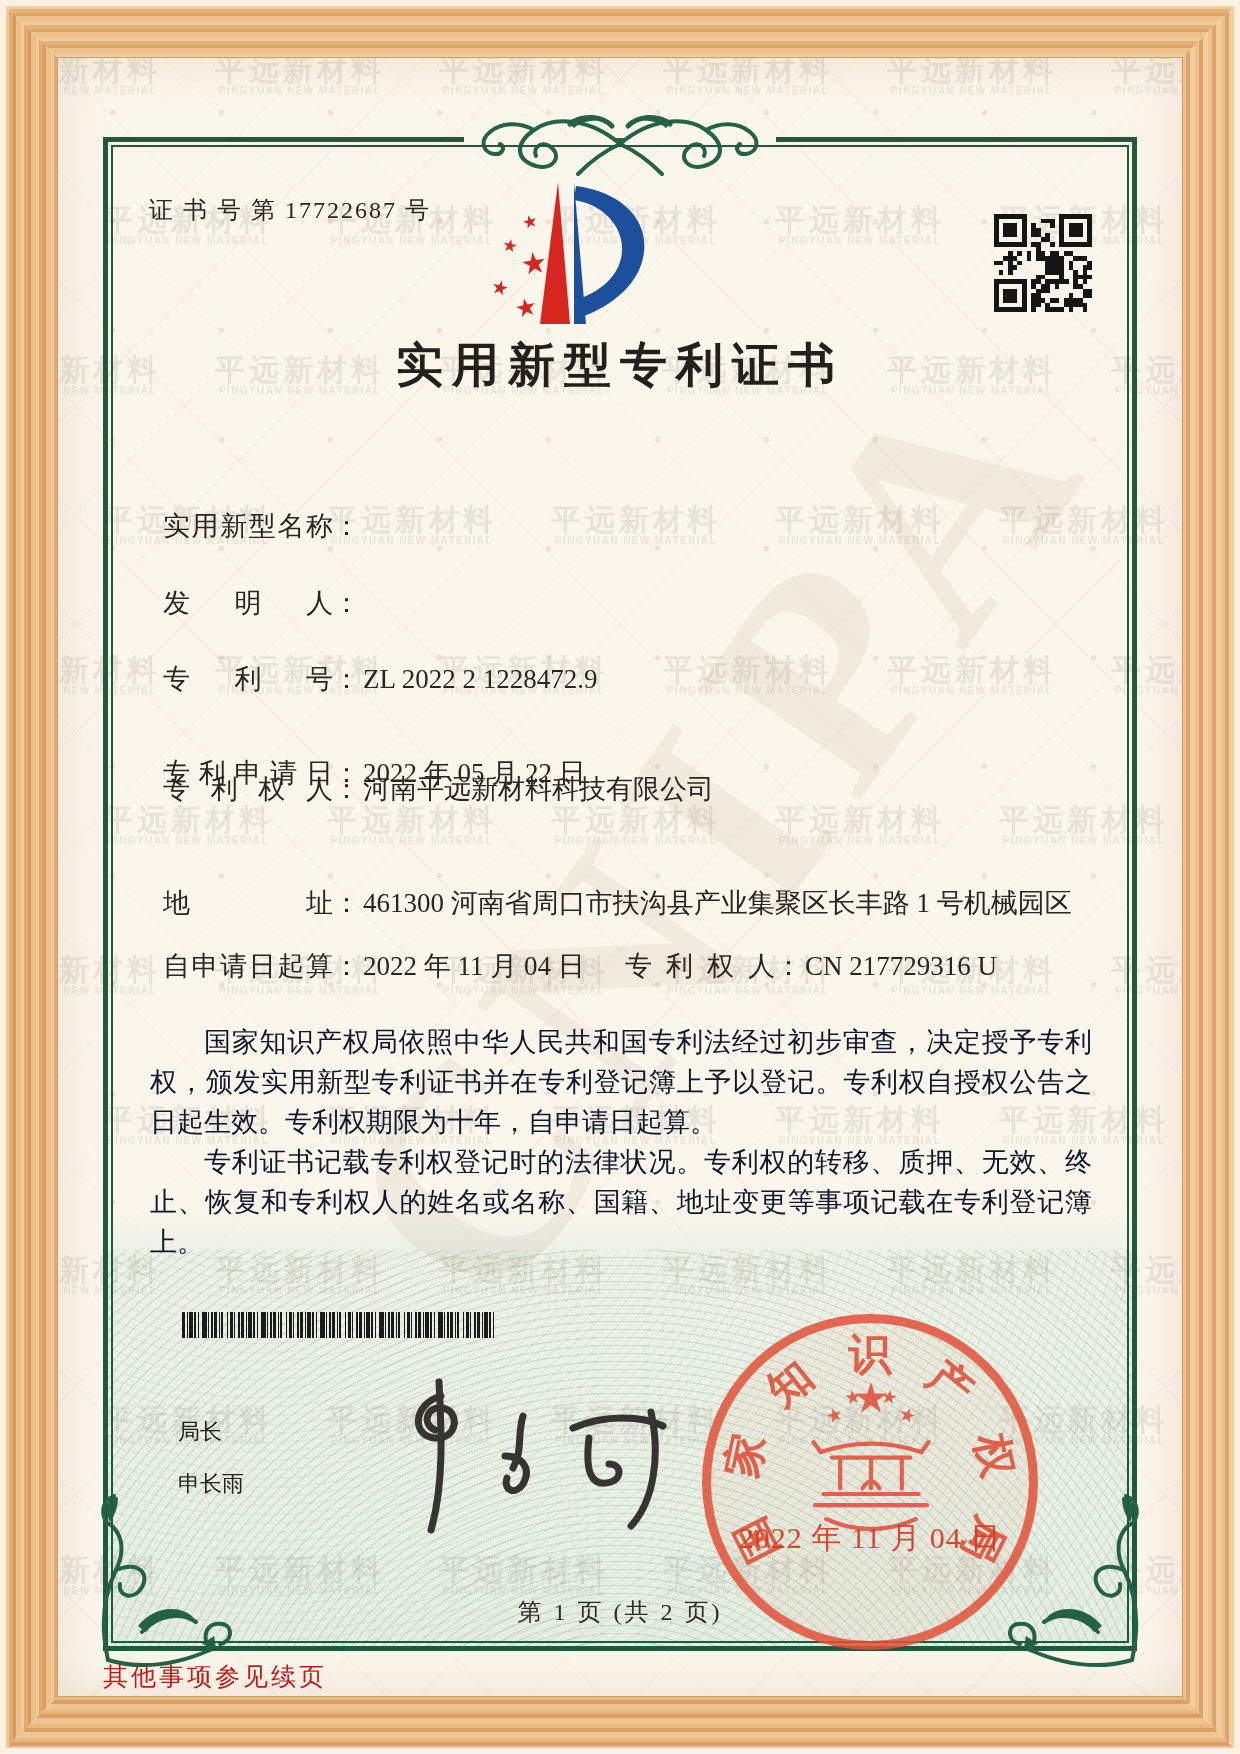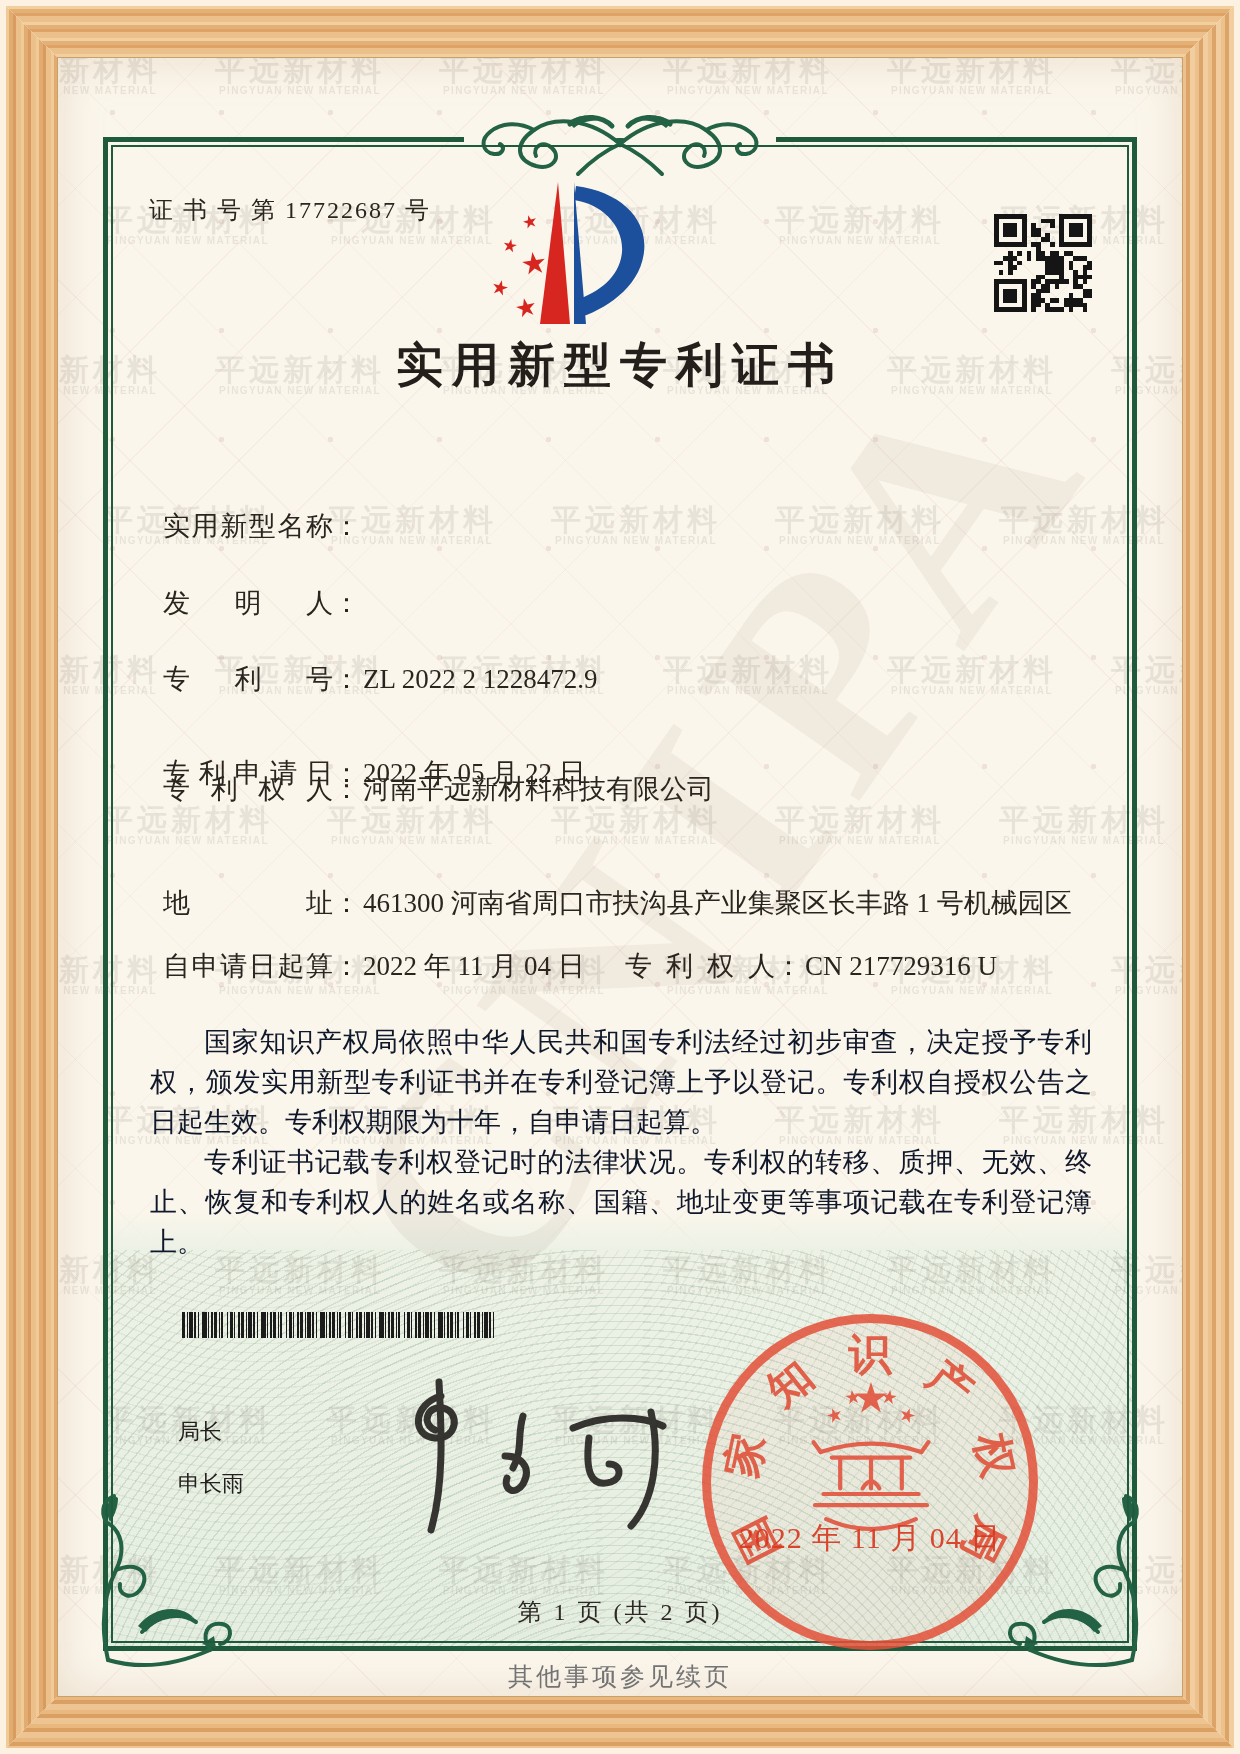--- a/index.html
+++ b/index.html
@@ -68,22 +68,22 @@
   .grant-cell2 .lbl{width:150px;}
   .bodytext{position:absolute;left:150px;top:1022px;width:942px;font-size:27px;
       line-height:40px;text-align:justify;color:#0f172a;}
   .bodytext p{margin:0;text-indent:2em;}
   .barcode{position:absolute;left:182px;top:1312px;width:312px;height:26px;}
   .signer{position:absolute;left:178px;top:1406px;font-family:"Liberation Sans","DejaVu Sans",sans-serif;
       font-size:22px;color:#23201d;line-height:52px;}
   .signature{position:absolute;left:355px;top:1370px;width:330px;height:175px;opacity:.88;}
   .page-info{position:absolute;left:103px;width:1034px;top:1596px;text-align:center;
       font-size:24px;letter-spacing:3px;color:#2e2925;}
-  .note{position:absolute;left:103px;width:1034px;top:1660px;text-align:center;
-      font-size:25px;letter-spacing:3px;color:#737373;}
+  .note{position:absolute;left:103px;width:1034px;top:1660px;text-align:left;
+      font-size:25px;letter-spacing:3px;color:#b91c1c;}
   
   .seal{position:absolute;left:702px;top:1314px;width:336px;height:336px;z-index:6;
       border:9px solid rgba(226,80,58,.85);border-radius:50%;box-sizing:border-box;
       background:radial-gradient(circle,rgba(240,120,90,.05) 60%,rgba(240,120,90,.10));}
   .ring-char{position:absolute;left:50%;top:50%;width:44px;height:48px;margin-left:-22px;margin-top:-24px;
       display:flex;align-items:center;justify-content:center;font-size:43px;font-weight:bold;
       color:rgba(223,76,52,.88);}
   .emblem{position:absolute;left:76px;top:36px;width:168px;height:200px;opacity:.88;}
   .seal-date{position:absolute;left:702px;width:336px;top:1518px;text-align:center;z-index:7;
       font-size:30px;letter-spacing:1px;color:rgba(216,55,30,.92);}

